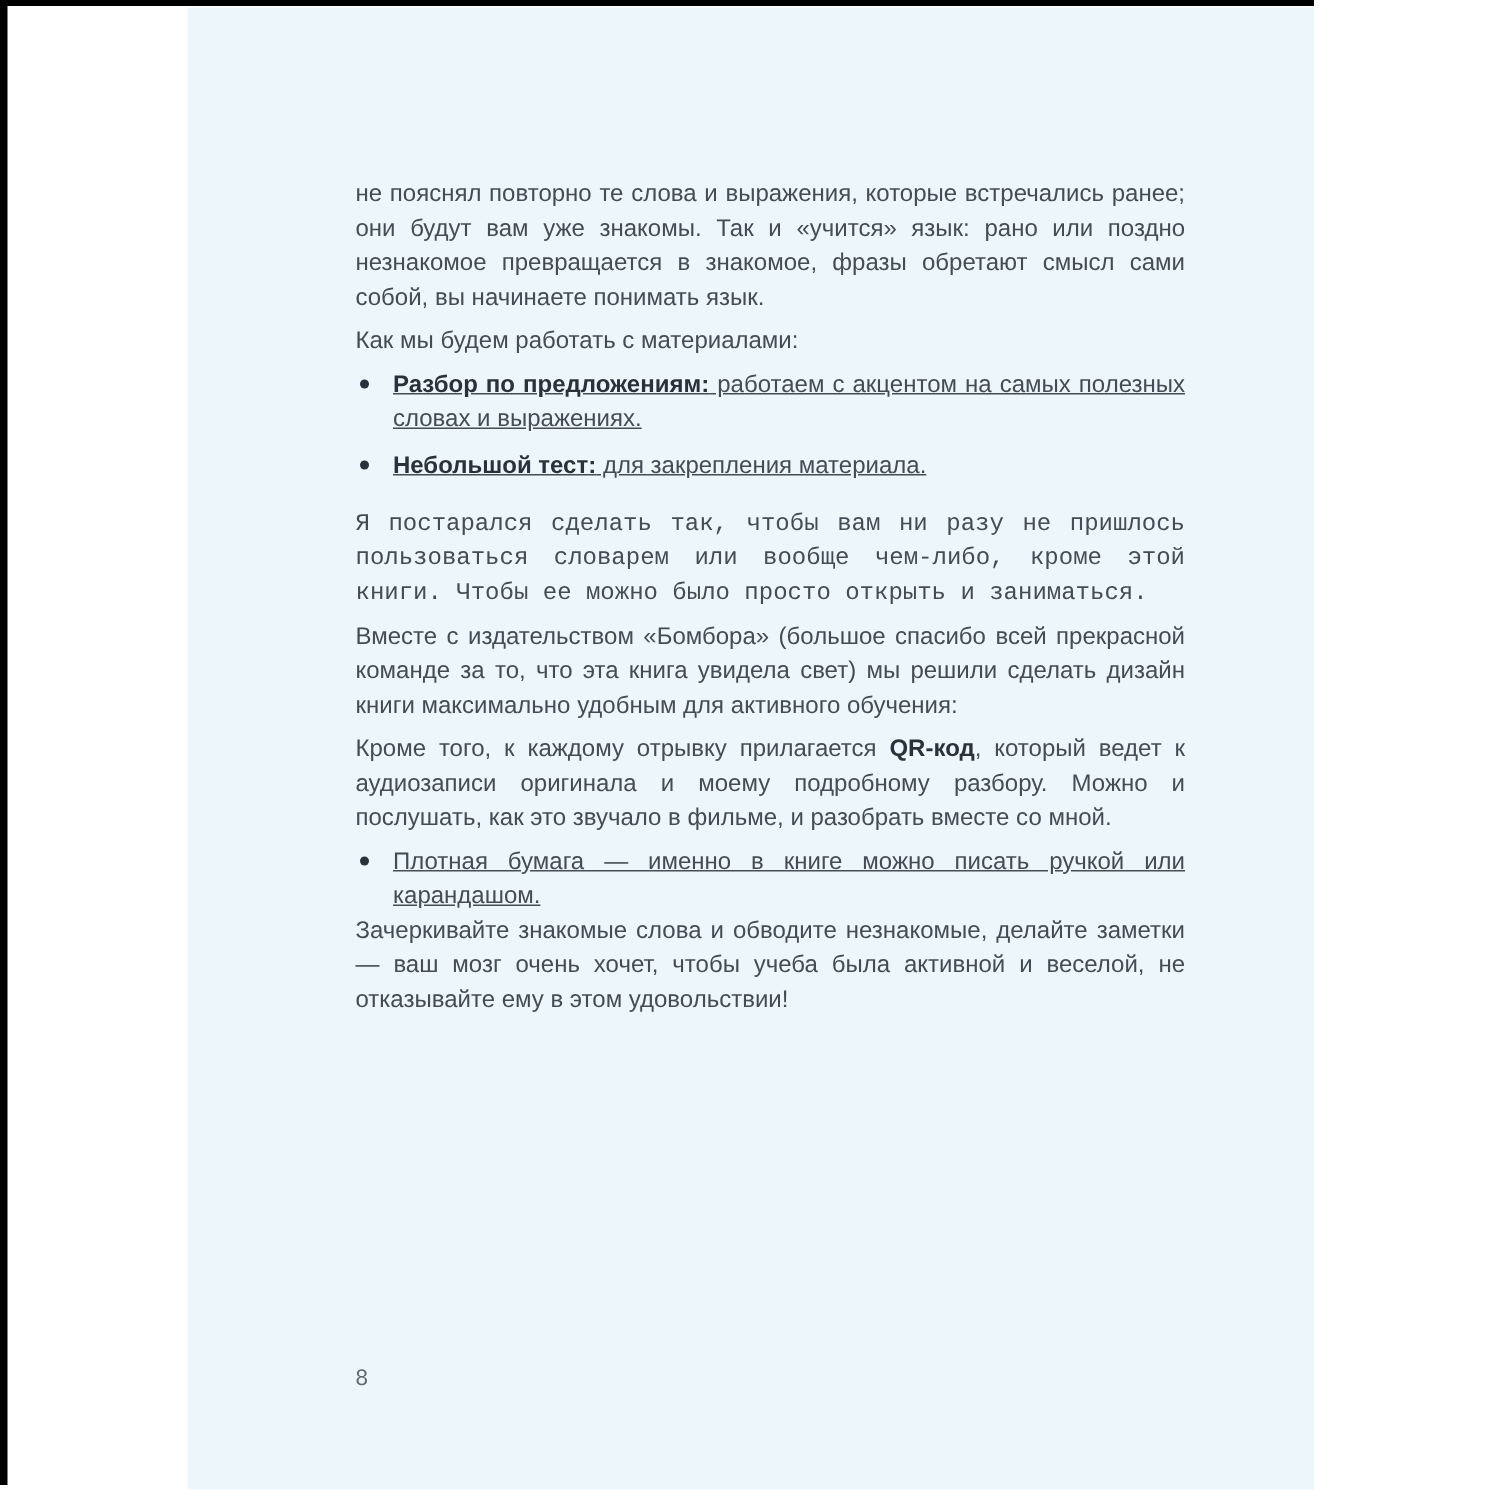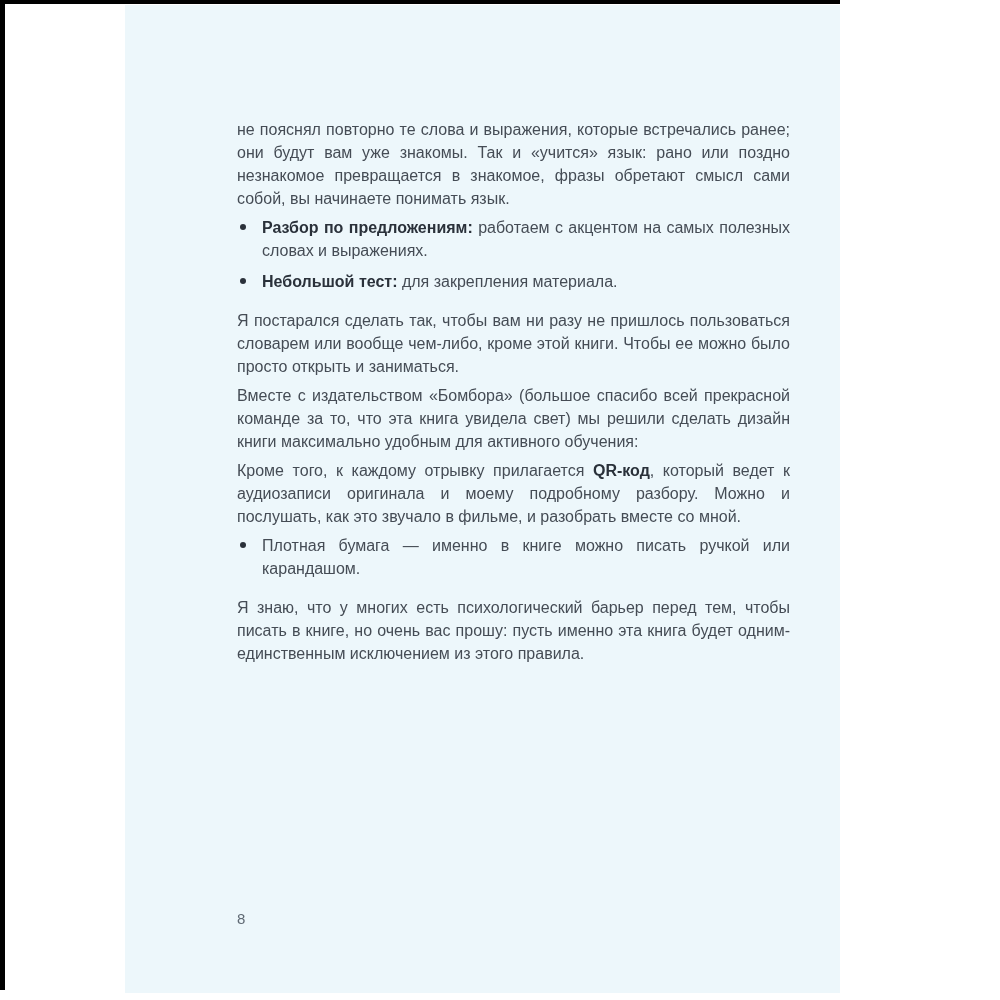--- a/index.html
+++ b/index.html
@@ -3,21 +3,21 @@
 <meta charset="utf-8">
 <style>
   html, body {
     margin: 0;
     padding: 0;
     background: #ffffff;
     font-family: "Liberation Sans", "DejaVu Sans", sans-serif;
   }
   .screenshot {
     position: relative;
-    width: 840px;
+    width: 1000px;
     height: 1000px;
     background: #ffffff;
     overflow: hidden;
   }
   
   .edge-top {
     position: absolute;
     left: 0; top: 0;
     width: 876px; height: 4px;
     background: #000000;
@@ -37,26 +37,26 @@
   .text-column {
     position: absolute;
     left: 112px; top: 113px;
     width: 553px;
     color: #454c55;
     font-size: 16px;
     line-height: 23px;
     text-align: justify;
   }
   .para { margin: 0 0 6px 0; }
-  .gap-lg { margin-top: 16px; }
+  .gap-lg { margin-top: 16px; font-family: Liberation Mono, monospace; }
   .lead-bold, b {
     font-weight: 700;
     color: #2a313a;
   }
-  .list { margin: 2px 0 0 0; }
+  .list { margin: 2px 0 0 0; text-decoration: underline; }
   .li {
     position: relative;
     padding-left: 25px;
     margin-bottom: 8px;
   }
   .li:last-child { margin-bottom: 0; }
   .li-body { margin: 0; }
   .dot {
     position: absolute;
     left: 3px; top: 8px;
@@ -79,20 +79,21 @@
 
   <div class="edge-top"></div>
   <div class="edge-left"></div>
 
   <div class="book-page">
 
     <div class="text-column">
 
       <p class="para">не пояснял повторно те слова и выражения, которые встречались ранее; они будут вам уже знакомы. Так и «учится» язык: рано или поздно незнакомое превращается в знакомое, фразы обретают смысл сами собой, вы начинаете понимать язык.</p>
 
+      <p class="para">Как мы будем работать с материалами:</p>
 
       <div class="list">
         <div class="li">
           <span class="dot"></span>
           <p class="li-body"><span class="lead-bold">Разбор по предложениям:</span><span> работаем с акцентом на самых полезных словах и выражениях.</span></p>
         </div>
         <div class="li">
           <span class="dot"></span>
           <p class="li-body"><span class="lead-bold">Небольшой тест:</span><span> для закрепления материала.</span></p>
         </div>
@@ -104,21 +105,21 @@
 
       <p class="para"><span>Кроме того, к каждому отрывку прилагается </span><span class="lead-bold">QR-код</span><span>, который ведет к аудиозаписи оригинала и моему подробному разбору. Можно и послушать, как это звучало в фильме, и разобрать вместе со мной.</span></p>
 
       <div class="list">
         <div class="li">
           <span class="dot"></span>
           <p class="li-body">Плотная бумага — именно в книге можно писать ручкой или карандашом.</p>
         </div>
       </div>
 
-      <p class="para gap-lg">Я знаю, что у многих есть психологический барьер перед тем, чтобы писать в книге, но очень вас прошу: пусть именно эта книга будет одним-единственным исключением из этого правила.</p>
 
+      <p class="para">Зачеркивайте знакомые слова и обводите незнакомые, делайте заметки — ваш мозг очень хочет, чтобы учеба была активной и веселой, не отказывайте ему в этом удовольствии!</p>
 
     </div>
 
     <div class="page-number">8</div>
 
   </div>
 </div>
 
 </body></html>

